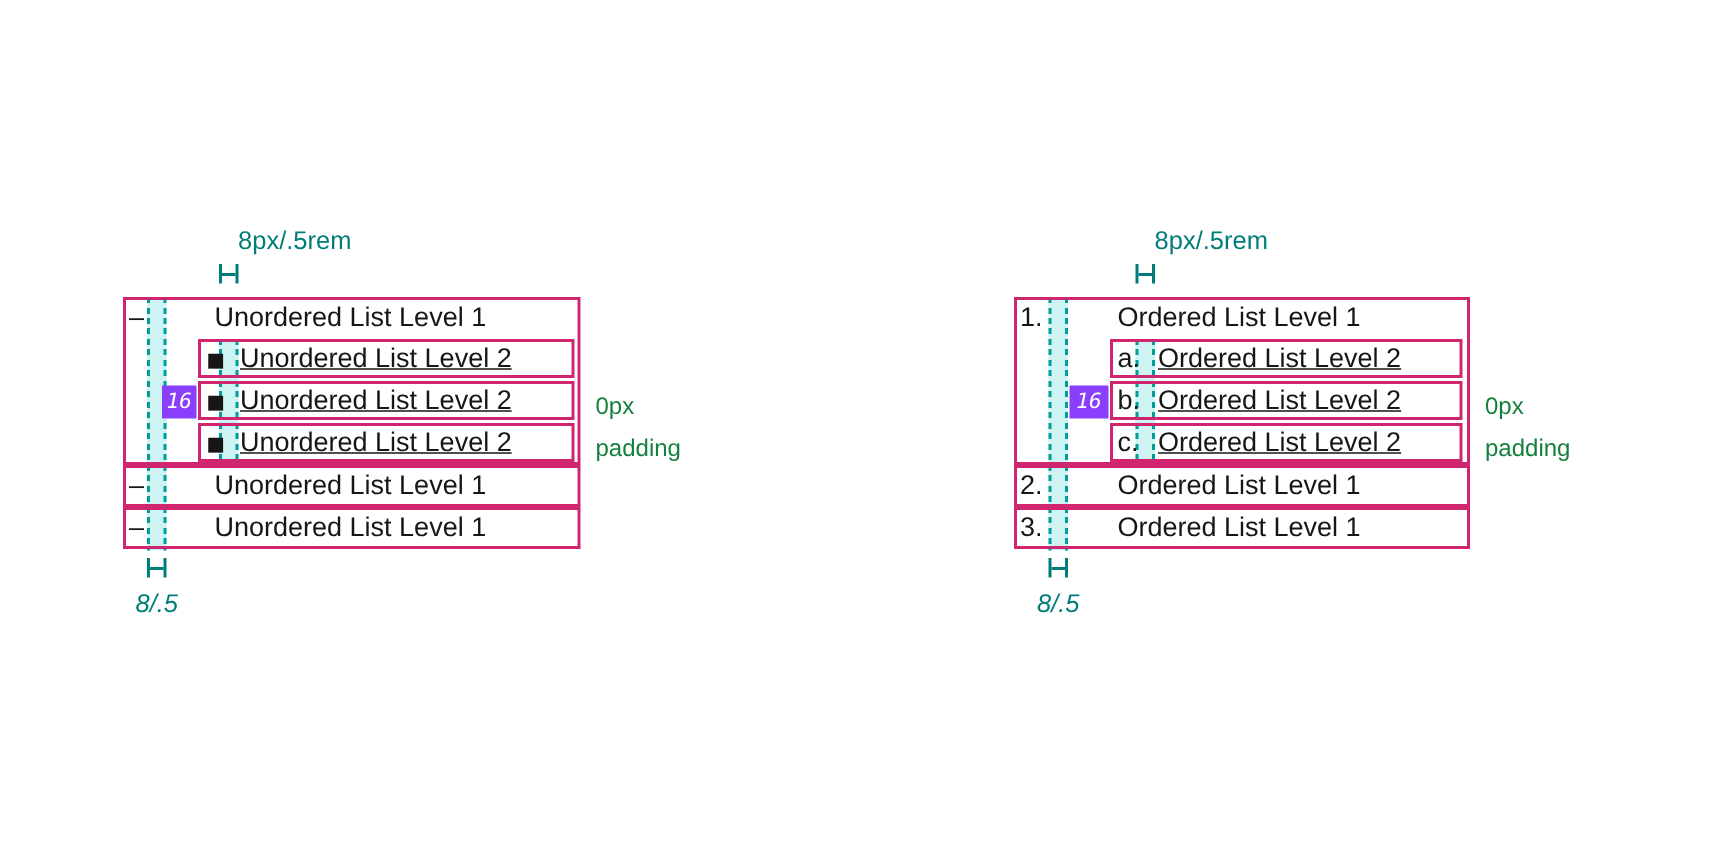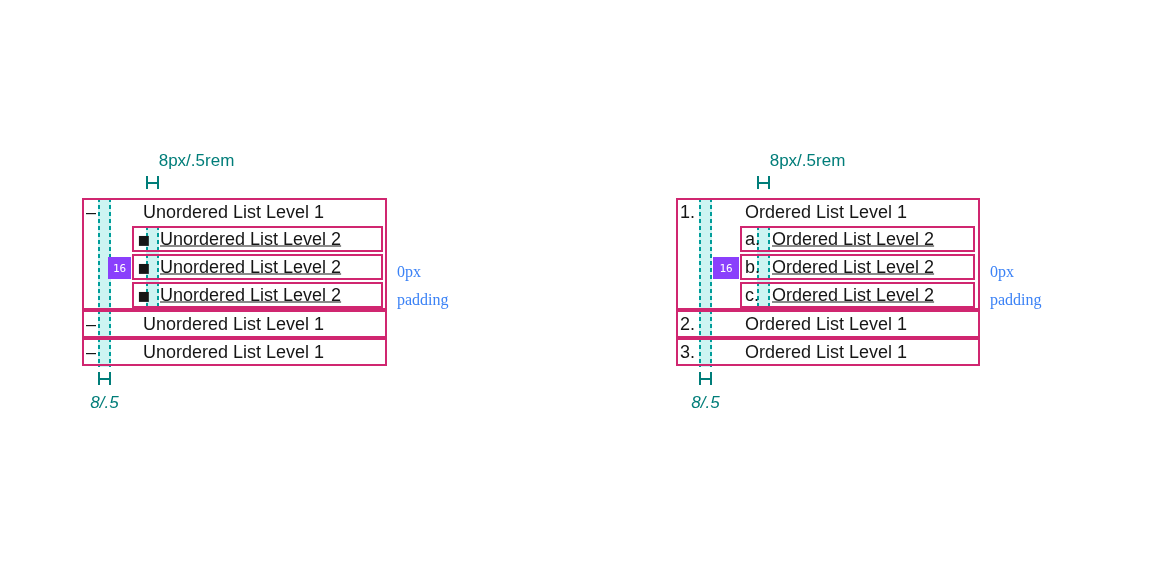--- a/index.html
+++ b/index.html
@@ -89,28 +89,28 @@
   .box.n2 { top:104px; }
   .box.n3 { top:132px; }
 
   
   .d0 .box.lvl2 .marker { font-size:20px; font-family:"DejaVu Sans", sans-serif; }
 
   
   .badge {
     position:absolute; left:var(--badge-x); top:107px;
     width:var(--badge-w); height:22px; background:#8a3ffc; z-index:4;
-    color:#ffffff; font-size:11px; font-family:"DejaVu Sans Mono", monospace;
-    display:flex; align-items:center; justify-content:center;
+    color:#ffffff; font-size:14px; font-family:"DejaVu Sans Mono", monospace;
+    display:flex; align-items:center; justify-content:center;font-style:italic;
   }
 
   
   .side-label {
     position:absolute; left:calc(var(--box-w) + 10px); top:108px;
-    color:#3b82f6; font-family:Liberation Serif, serif;
+    color:#15803d; font-family:Liberation Sans, sans-serif;
     font-size:16px; line-height:28px; white-space:nowrap;
   }
 </style>
 </head>
 <body>
 
 <div class="diagram d0">
   <div class="top-label">8px/.5rem</div>
   <div class="hmark top"></div>
 

